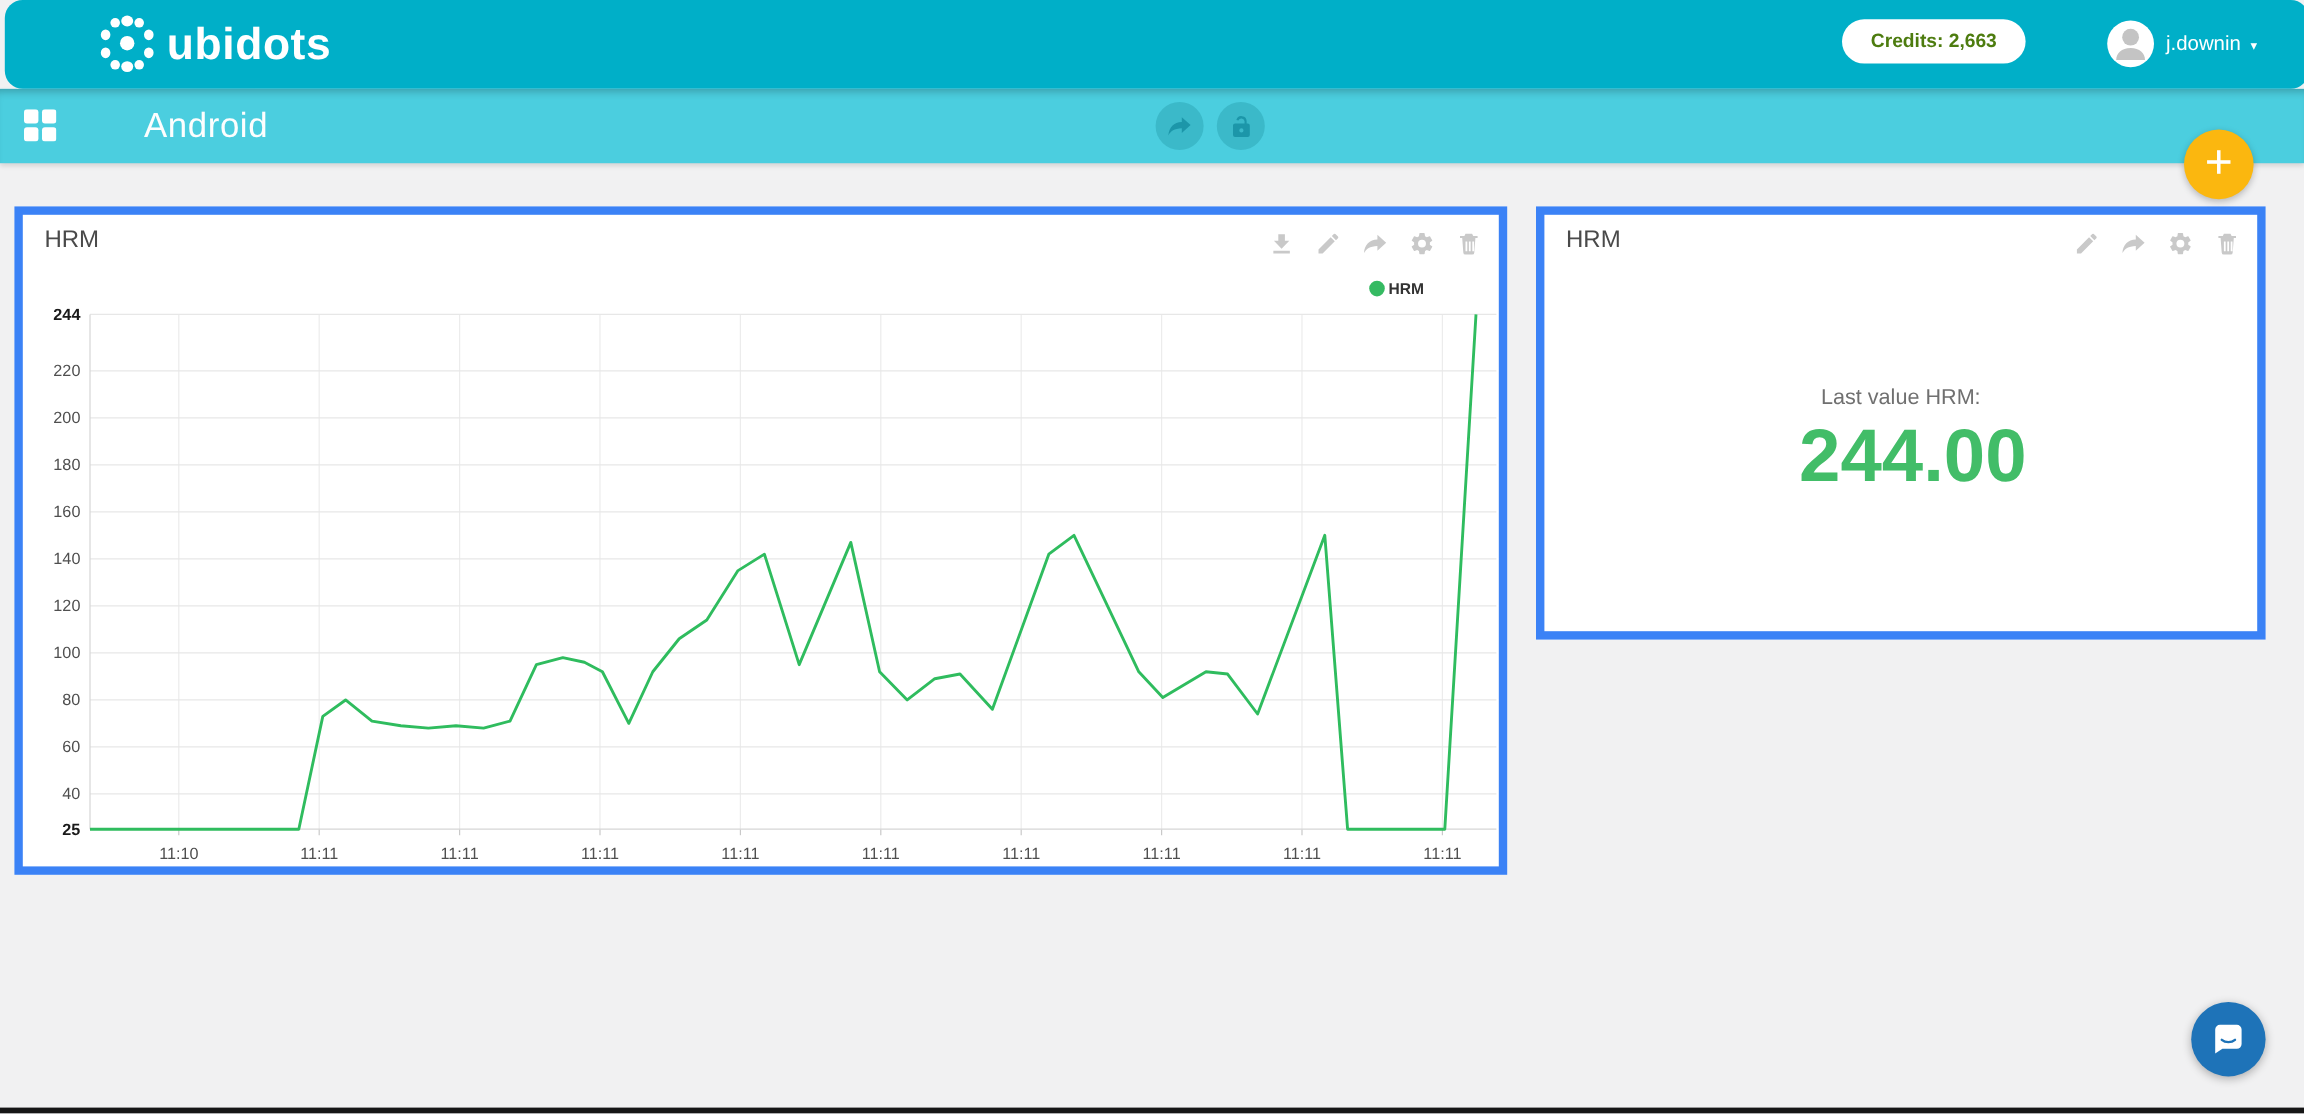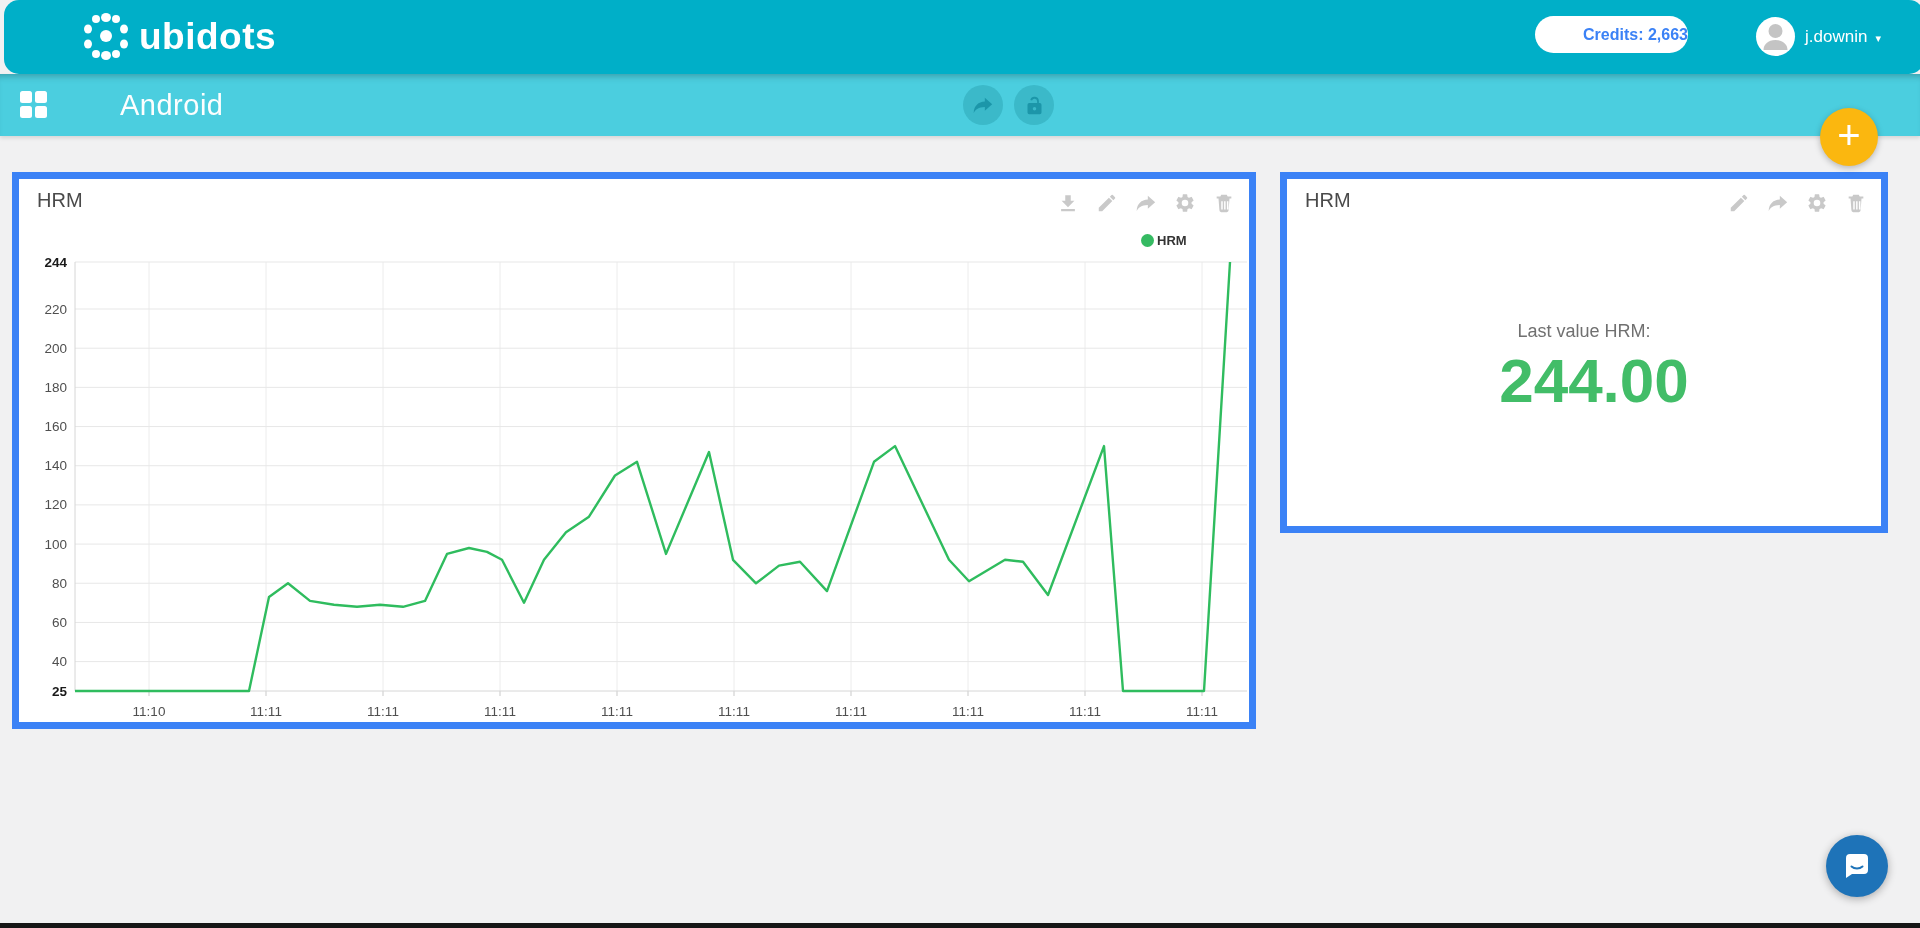--- a/index.html
+++ b/index.html
@@ -10,21 +10,21 @@
   
   .navbar { position:absolute; left:4px; top:0; width:1920px; height:74px; background:#00AFC8; z-index:30;border-radius:15px; }
   .logo { position:absolute; left:76px; top:11px; display:flex; align-items:center; }
   .logo-mark { width:52px; height:52px; }
   .logo-text { color:#fff; font-size:37px; font-weight:bold; margin-left:7px; letter-spacing:0.5px; }
   .nav-tabs { position:absolute; left:862px; top:0; height:74px; display:flex; }
   .nav-tab { width:152px; height:74px; line-height:74px; text-align:center; color:#fff;
     font-size:19px; position:relative; cursor:pointer; }
   .nav-tab.active::after { content:""; position:absolute; left:0; right:0; bottom:0; height:5px; background:#fff; }
   .credits-pill { position:absolute; left:1531px; top:16px; width:153px; height:37px; background:#fff;
-    border-radius:19px; text-align:right; line-height:37px; color:#3b82f6; font-weight:bold; font-size:16px; }
+    border-radius:19px; text-align:center; line-height:37px; color:#4d7c0f; font-weight:bold; font-size:16px; }
   .avatar { position:absolute; left:1752px; top:17px; width:39px; height:39px; border-radius:50%;
     background:#fff; overflow:hidden; }
   .username { position:absolute; left:1801px; top:0; height:74px; line-height:74px; color:#fff; font-size:17px; }
   .caret { display:inline-block; margin-left:8px; font-size:11px; color:#fff; }
 
   
   .subbar { position:absolute; left:0; top:74px; width:1920px; height:62px; background:#4BCEDF; z-index:20;
     box-shadow:inset 0 7px 7px -5px rgba(0,0,0,0.25), 0 2px 4px rgba(0,0,0,0.12); }
   .grid-icon { position:absolute; left:20px; top:17px; }
   .dash-title { position:absolute; left:120px; top:0; height:62px; line-height:62px; color:#FDFEFE;

